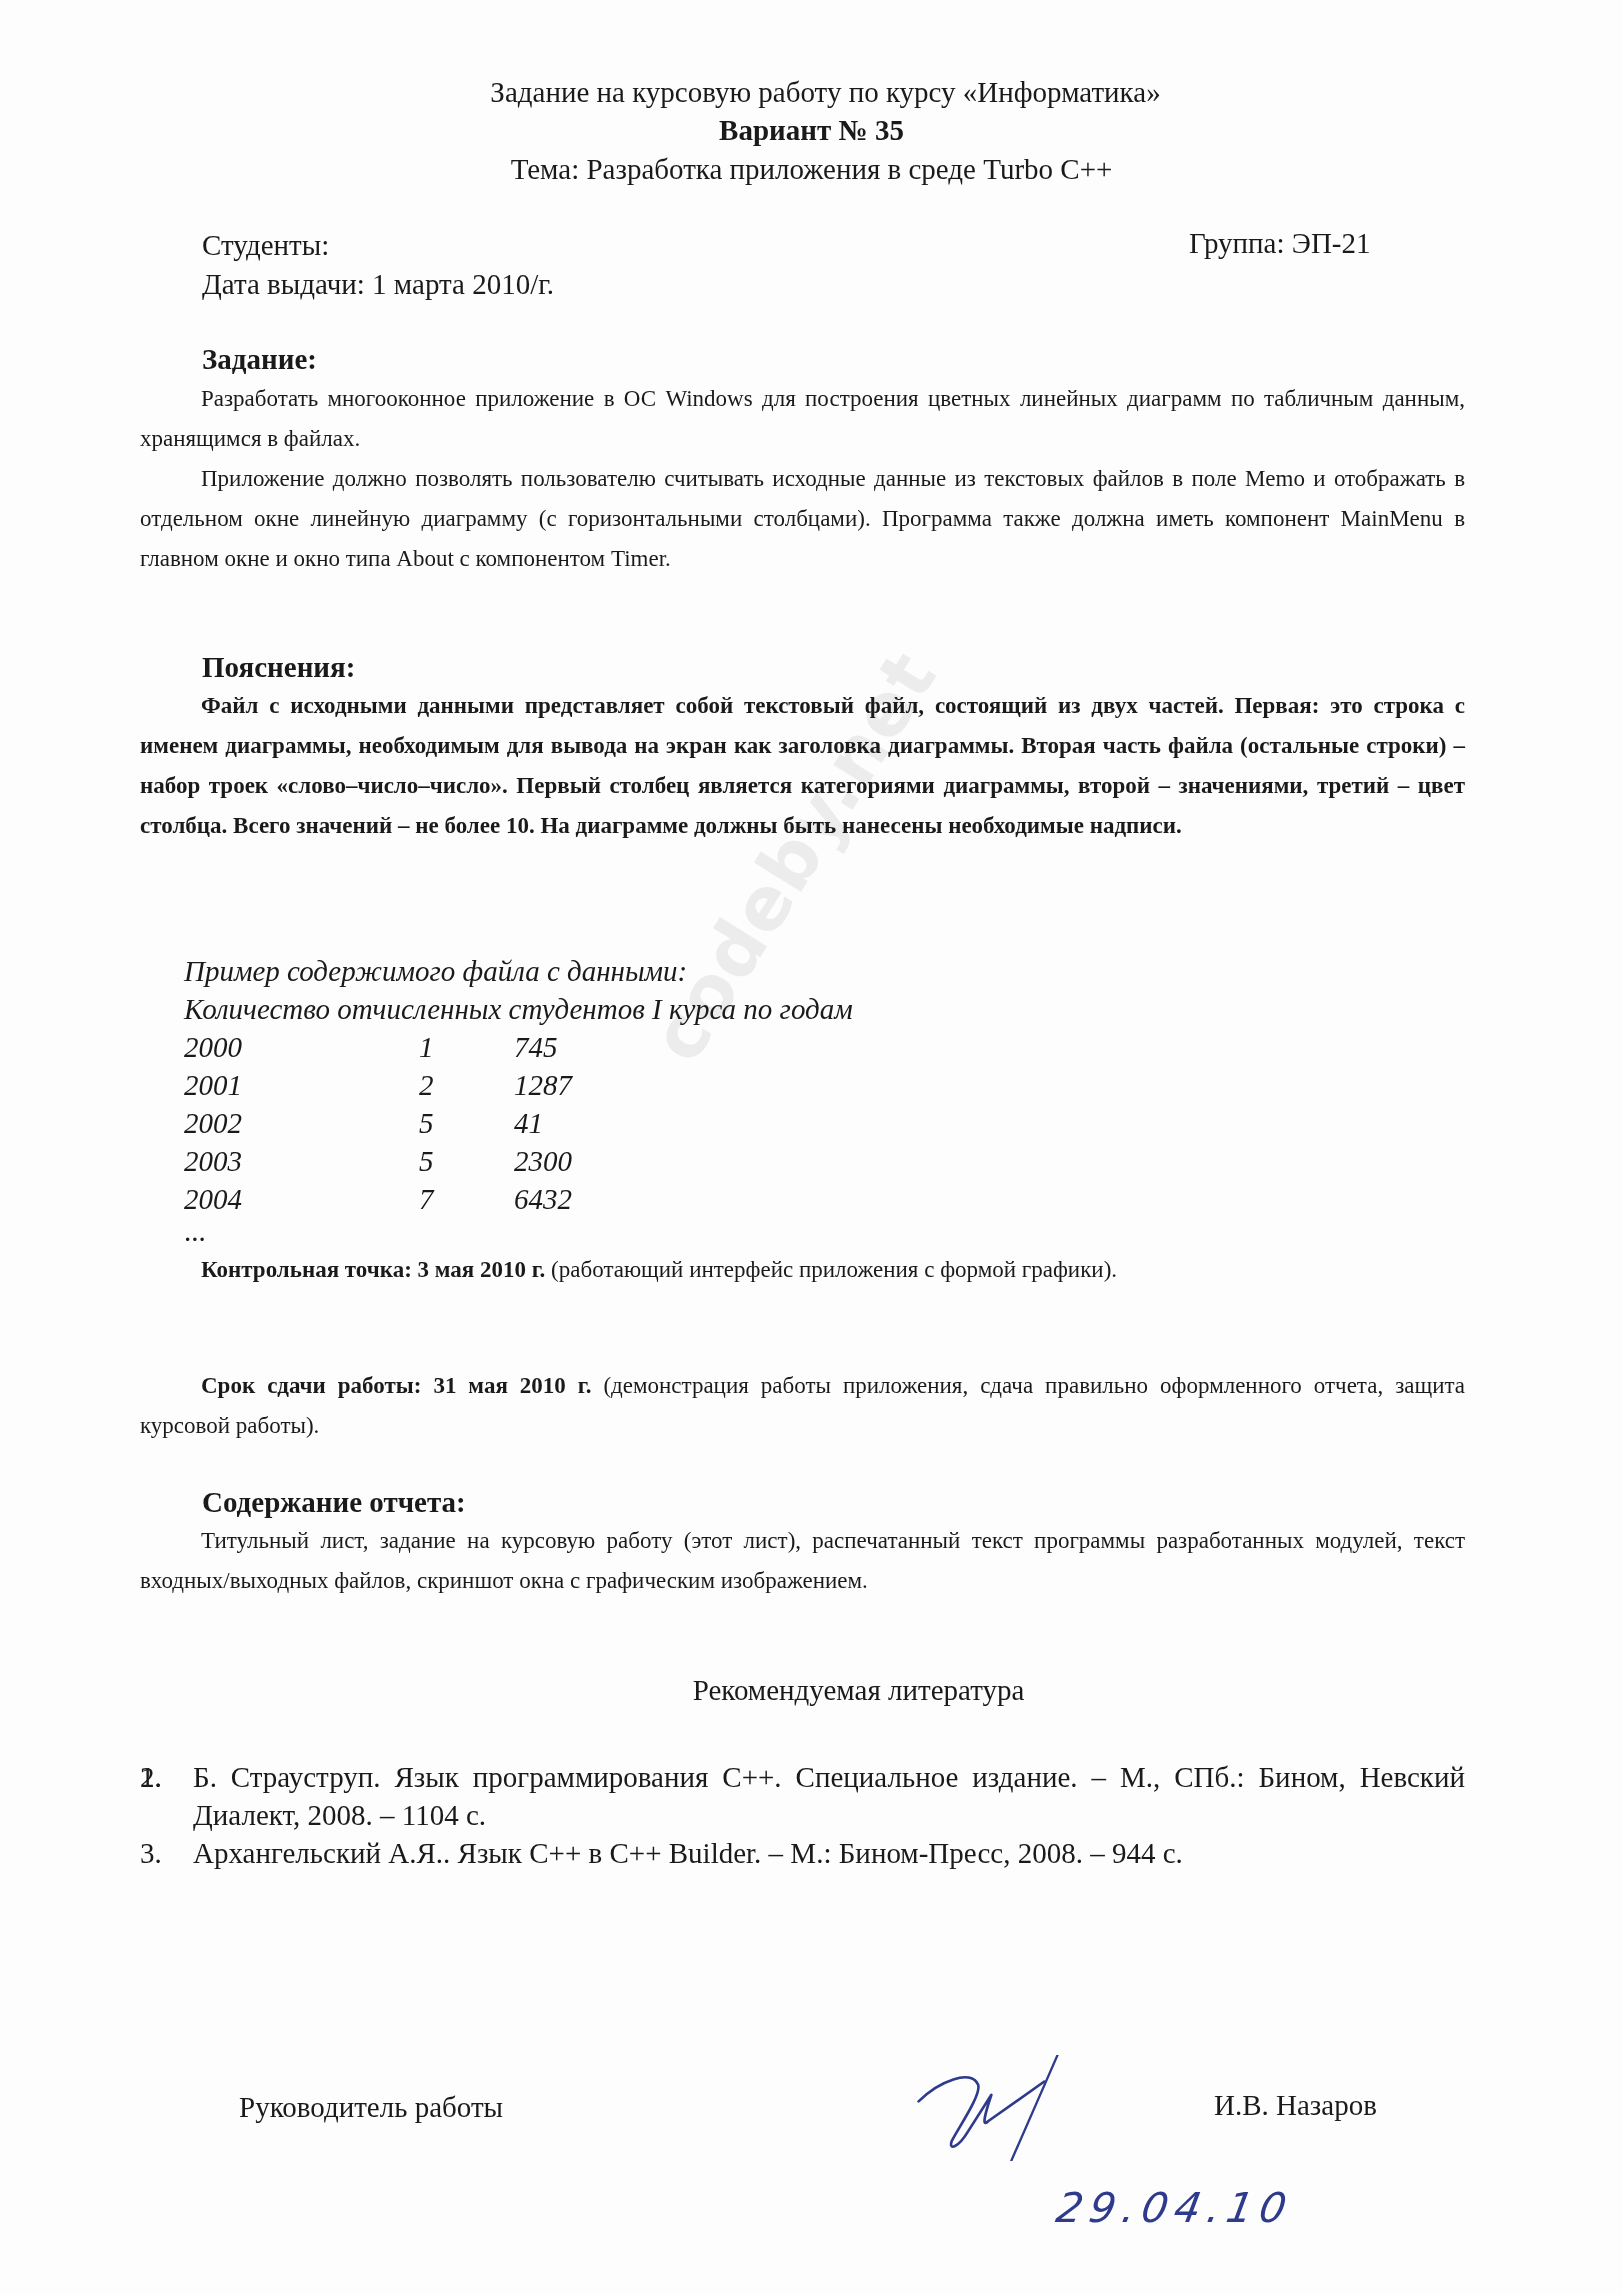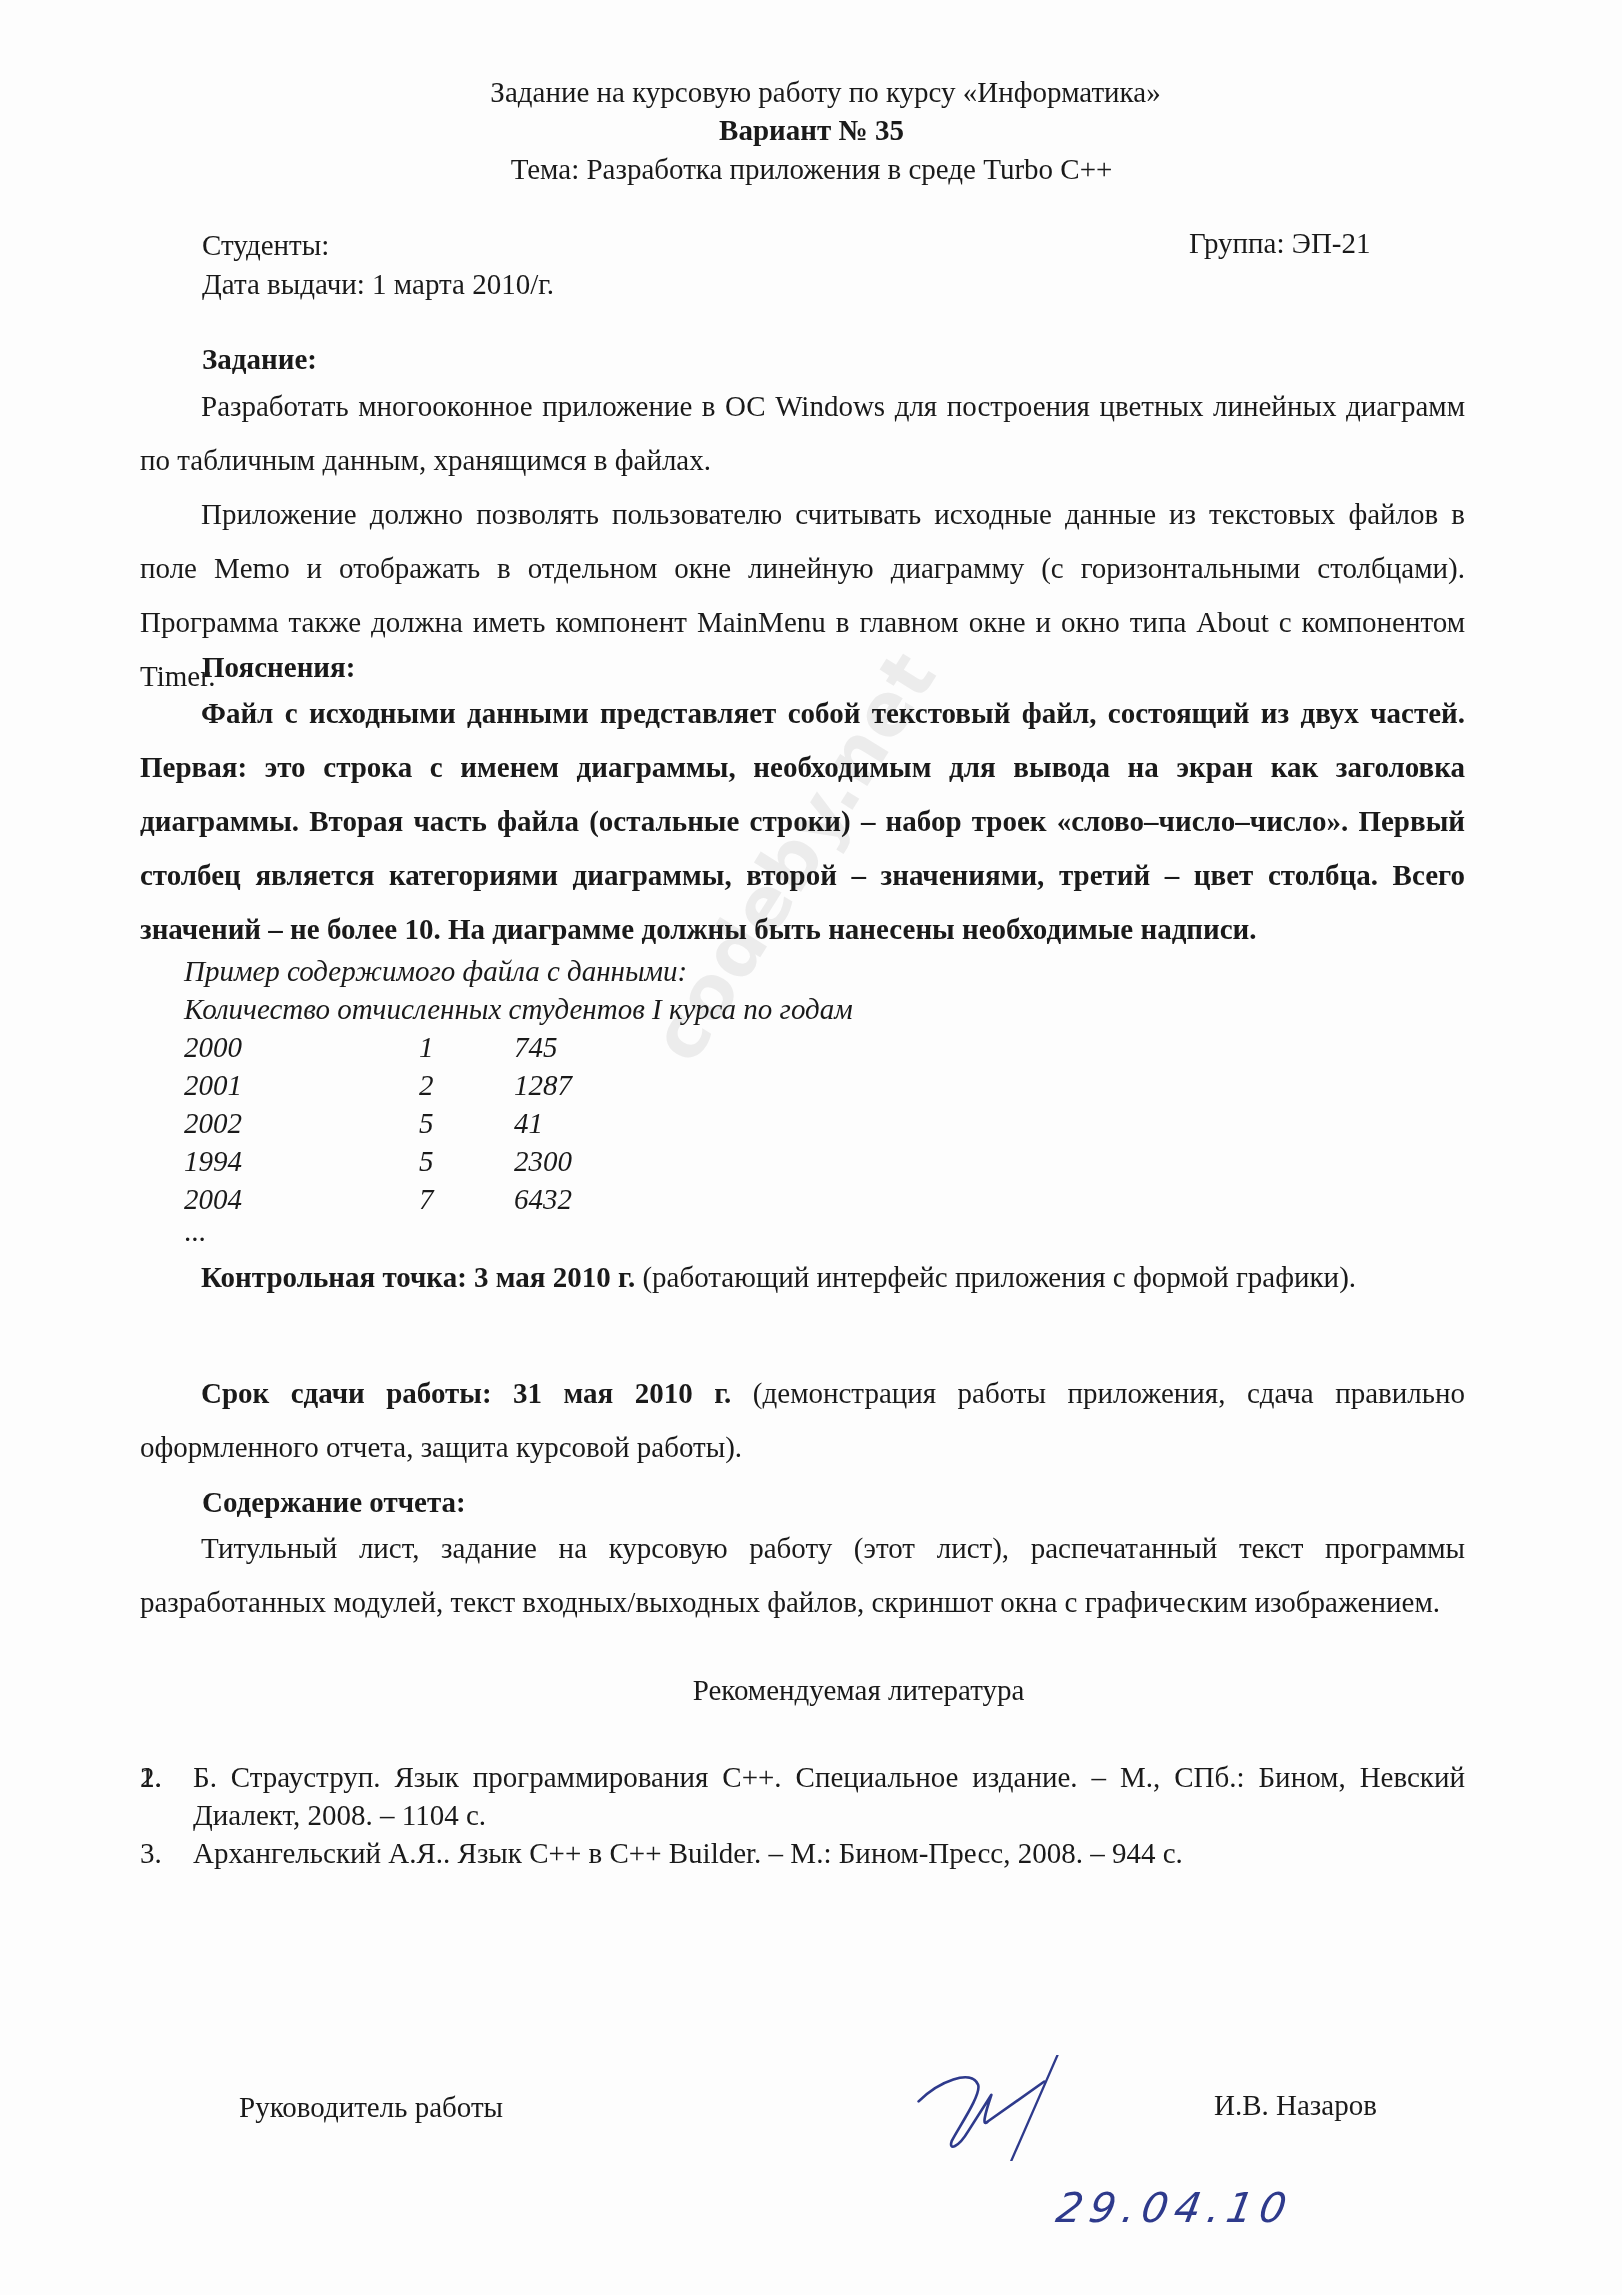--- a/index.html
+++ b/index.html
@@ -30,22 +30,22 @@
       text-align: center;
       font-size: 29px;
       line-height: 37px;
     }
     .bold { font-weight: bold; }
 
     .text-block {
       position: absolute;
       left: 140px;
       width: 1325px;
-      font-size: 29px;
-      line-height: 54px;
+      font-size: 23px;
+      line-height: 40px;
       text-align: justify;
     }
     .text-block p {
       margin: 0;
       text-indent: 61px;
     }
     .text-block .last-line-left {
       text-align-last: left;
     }
     .section-heading {
@@ -171,21 +171,21 @@
         <span class="col-year">2001</span>
         <span class="col-value">2</span>
         <span class="col-color">1287</span>
       </div>
       <div class="sample-row">
         <span class="col-year">2002</span>
         <span class="col-value">5</span>
         <span class="col-color">41</span>
       </div>
       <div class="sample-row">
-        <span class="col-year">1994</span>
+        <span class="col-year">2003</span>
         <span class="col-value">5</span>
         <span class="col-color">2300</span>
       </div>
       <div class="sample-row">
         <span class="col-year">2004</span>
         <span class="col-value">7</span>
         <span class="col-color">6432</span>
       </div>
       <div style="font-style:normal; line-height:26.4px;">...</div>
     </div>

